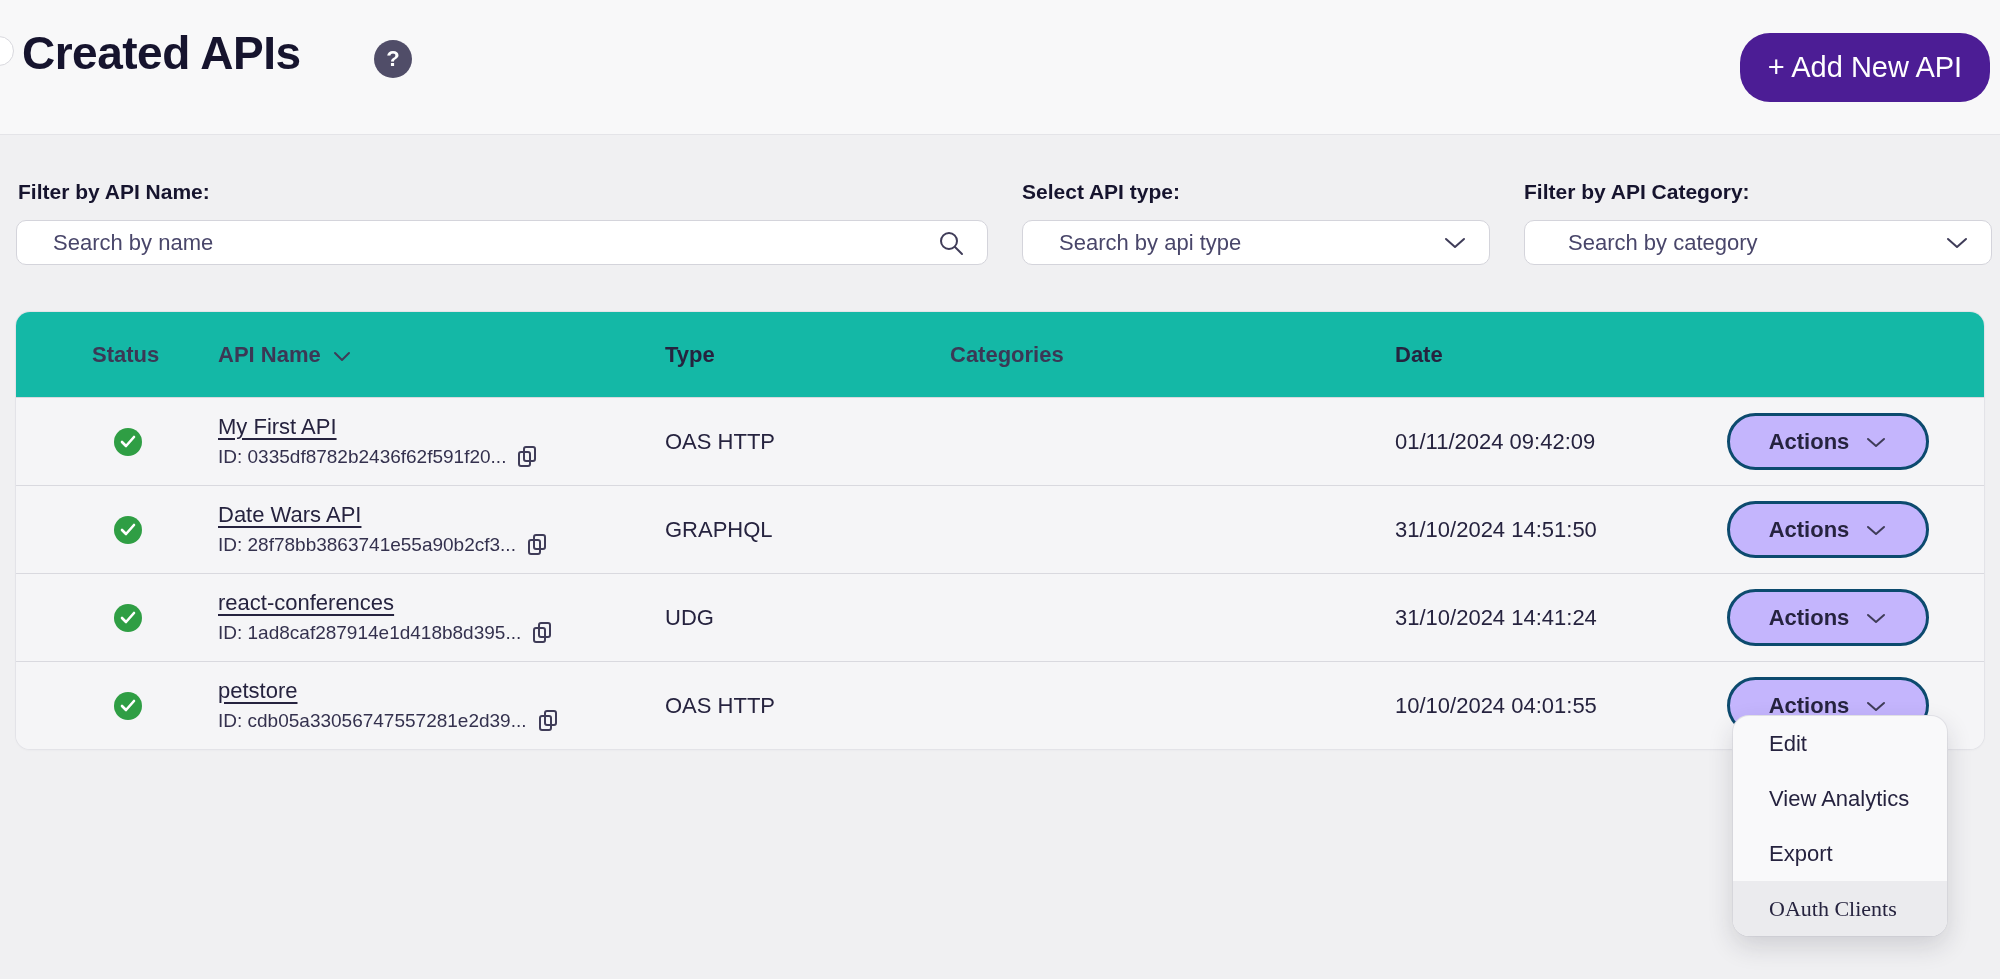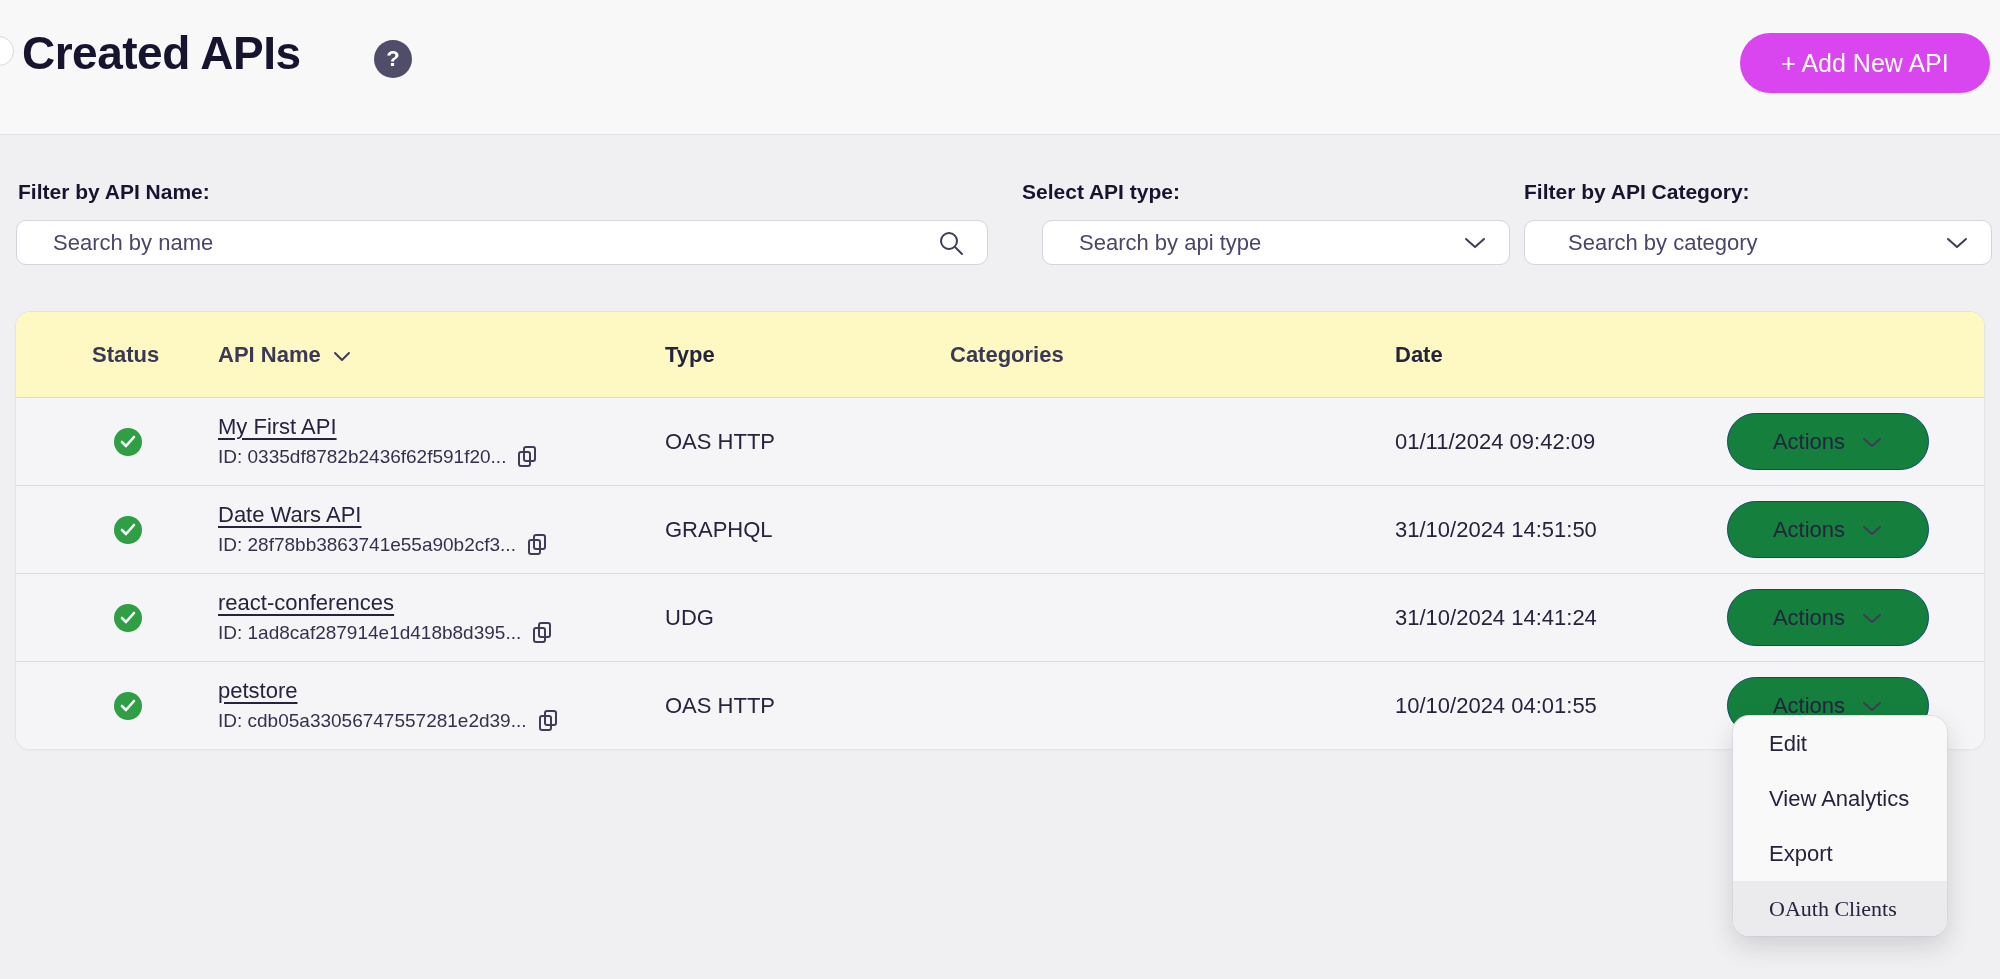--- a/index.html
+++ b/index.html
@@ -30,45 +30,45 @@
   .help-badge {
     position:absolute; left:374px; top:40px;
     width:38px; height:38px; border-radius:50%;
     background:#504d68; color:#ffffff;
     font-size:22px; font-weight:700;
     display:flex; align-items:center; justify-content:center;
     cursor:pointer;
   }
   .add-btn {
     position:absolute; right:10px; top:33px;
-    width:250px; height:60px; border-radius:30px;
-    background:#d946ef; color:#ffffff; border:none;
+    width:250px; height:69px; border-radius:30px;
+    background:#4c1d95; color:#ffffff; border:none;
     font-family:"Liberation Sans", sans-serif;
-    font-size:25px; font-weight:500;
+    font-size:29px; font-weight:500;
     display:flex; align-items:center; justify-content:center;
     cursor:pointer;
   }
 
   
   .filter-label {
     position:absolute; top:180px;
     font-size:21px; font-weight:700; color:#16142e;
   }
   .filter-field {
     position:absolute; top:220px; height:45px;
     background:#ffffff; border:1px solid #d4d4db; border-radius:10px;
     display:flex; align-items:center;
     padding:0 22px 0 36px;
     font-size:22px; color:#49466a;
     cursor:text;
   }
   .filter-field.select { cursor:pointer; }
   .filter-field .ph { flex:1; color:#49466a; }
   .f-name  { left:16px;  width:972px; }
-  .f-type  { left:1022px; width:468px;margin-left:20px; }
+  .f-type  { left:1022px; width:468px; }
   .f-cat   { left:1524px; width:468px;padding-left:43px; }
   .l-name  { left:18px; }
   .l-type  { left:1022px; }
   .l-cat   { left:1524px; }
   .icon-right { flex:0 0 auto; display:flex; align-items:center; }
   svg.stroke { fill:none; stroke:#3f3c58; stroke-width:2; stroke-linecap:round; stroke-linejoin:round; }
 
   
   .api-table {
     position:absolute; left:16px; top:312px; width:1968px;
@@ -76,21 +76,21 @@
     border-radius:14px;
     box-shadow:0 0 0 1px #e3e3e8, 0 1px 3px rgba(40,40,60,0.05);
     overflow:hidden;
   }
   .t-row {
     display:grid;
     grid-template-columns:202px 447px 285px 445px 332px 1fr;
     align-items:center;
   }
   .t-head {
-    height:85px; background:#fef9c3;
+    height:85px; background:#14b8a6;
     font-size:22px; font-weight:700; color:#3b3855;
   }
   .t-head .cell { display:flex; align-items:center; gap:12px; }
   .t-body-row {
     height:88px; background:#f5f5f7; border-top:1px solid #d9d9df;
   }
   .cell { padding-left:0; }
   .c-status { padding-left:76px; }
   .c-name   { padding-left:0; }
   .t-head .c-name { padding-left:0; }
@@ -111,25 +111,26 @@
   .api-id {
     font-size:19px; color:#34314e;
     display:flex; align-items:center; gap:10px;
   }
   .copy-btn { cursor:pointer; display:inline-flex; }
   .c-type, .c-date { font-size:22px; color:#26233f; }
   .c-actions { display:flex; justify-content:flex-start; }
   .actions-btn {
     margin-left:0;
     width:202px; height:57px; border-radius:29px;
-    background:#15803d; border:1px solid #0c4a6e;
+    background:#c4b5fd; border:3px solid #0c4a6e;
     font-family:"Liberation Sans", sans-serif;
     font-size:22px; color:#26233f;
     display:flex; align-items:center; justify-content:center; gap:16px;
     cursor:pointer;
+    font-weight:bold;
   }
 
   
   .actions-menu {
     position:absolute; left:1733px; top:716px; width:214px;
     background:#f9f9fa; border-radius:16px;
     box-shadow:0 10px 26px rgba(30,30,50,0.16), 0 0 0 1px #e7e7eb;
     overflow:hidden; z-index:10;
   }
   .menu-item {

